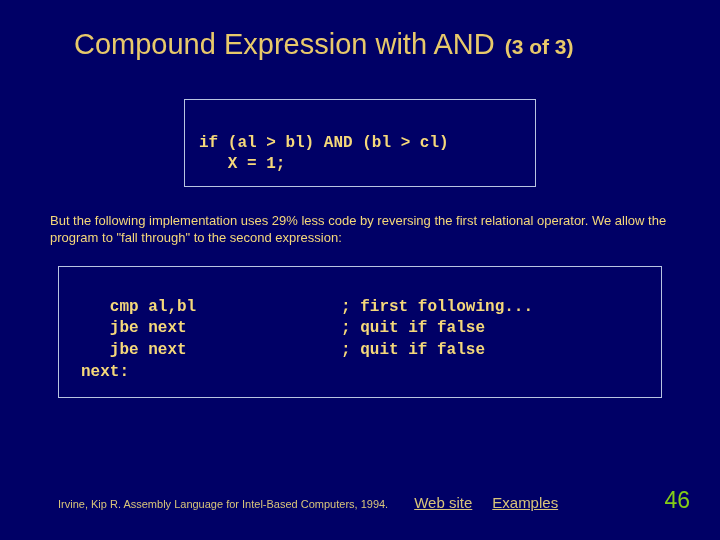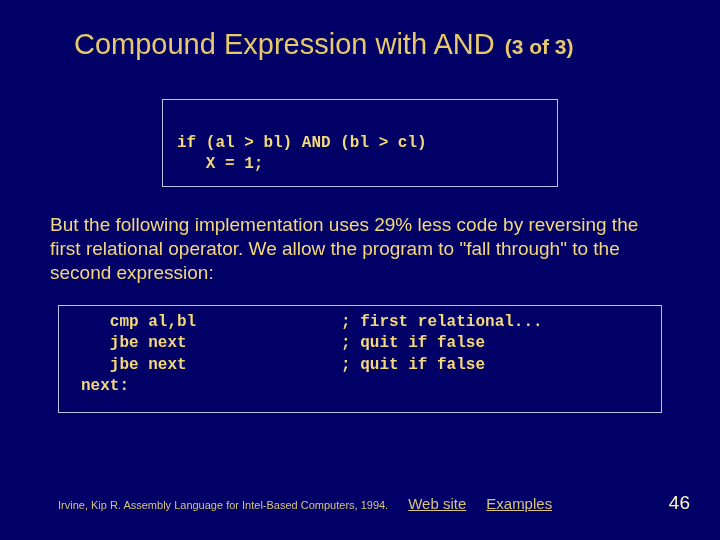--- a/index.html
+++ b/index.html
@@ -24,40 +24,40 @@
     font-size: 29px;
     color: #e8c96a;
   }
   .pager {
     font-size: 21px;
     color: #e8c96a;
     font-weight: bold;
   }
   .pseudo-box {
     margin: 38px auto 0 auto;
-    width: 396px;
+    width: 352px;
     border: 1px solid #b8c4e0;
     padding: 12px 18px 12px 14px;
     font-family: "Courier New", monospace;
     font-size: 16px;
     font-weight: bold;
     color: #f5d87a;
     line-height: 1.3;
     white-space: pre;
   }
   .para {
     margin: 26px 50px 0 50px;
-    font-size: 19px;
+    font-size: 13px;
     color: #f5d87a;
     line-height: 1.25;
   }
   .code-box {
     margin: 20px 58px 0 58px;
     border: 1px solid #b8c4e0;
-    padding: 6px 18px 14px 22px;
+    padding: 30px 18px 14px 22px;
     font-family: "Courier New", monospace;
     font-size: 16px;
     font-weight: bold;
     color: #f5d87a;
     line-height: 1.35;
   }
   .code-row { display: flex; }
   .code-instr { width: 260px; white-space: pre; }
   .code-cmt { white-space: pre; }
   .code-label { white-space: pre; }
@@ -67,53 +67,53 @@
     left: 58px;
     right: 30px;
     display: flex;
     align-items: baseline;
   }
   .cite {
     font-size: 11px;
     color: #d8c47a;
   }
   .links {
-    margin-left: 20px;
+    margin-left: 26px;
     display: flex;
     gap: 20px;
   }
   .link {
     color: #d8c47a;
     font-size: 15px;
     text-decoration: underline;
   }
   .pagenum {
     margin-left: auto;
-    font-size: 19px;
-    color: #fef9c3;
+    font-size: 23px;
+    color: #84cc16;
   }
 </style>
 </head>
 <body>
 
 <div class="title-row">
   <div class="title">Compound Expression with AND</div>
   <div class="pager">(3 of 3)</div>
 </div>
 
 <div class="pseudo-box">
 <span>if (al &gt; bl) AND (bl &gt; cl)</span>
 <span>   X = 1;</span></div>
 
 <div class="para">But the following implementation uses  29% less code by reversing the first relational operator. We allow the program to "fall through" to the second expression:</div>
 
 <div class="code-box">
   <div class="code-row">
     <span class="code-instr">   cmp al,bl</span>
-    <span class="code-cmt">; first relational...</span>
+    <span class="code-cmt">; first following...</span>
   </div>
   <div class="code-row">
     <span class="code-instr">   jbe next</span>
     <span class="code-cmt">; quit if false</span>
   </div>
   <div class="code-row">
     <span class="code-instr">   jbe next</span>
     <span class="code-cmt">; quit if false</span>
   </div>
   <div class="code-row">

